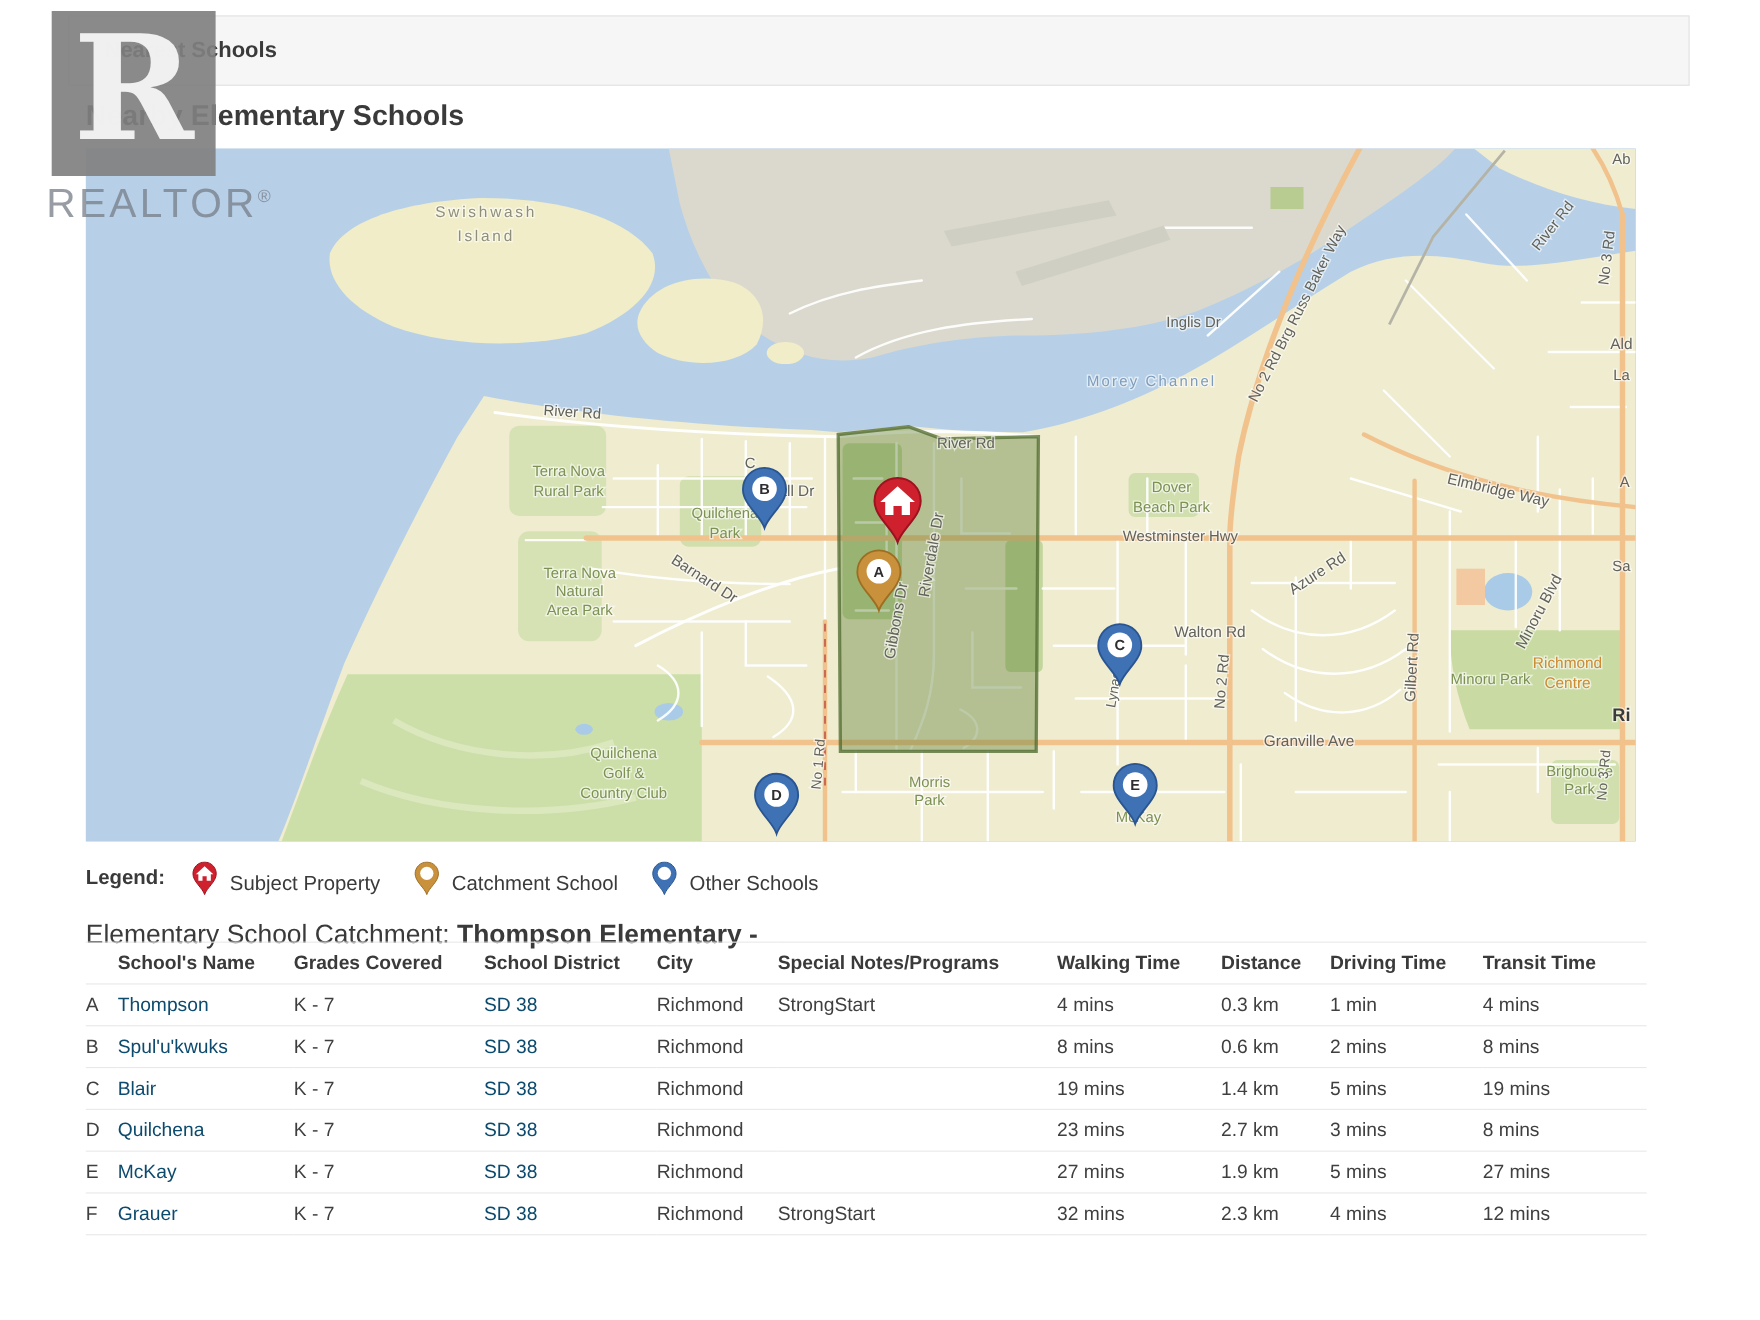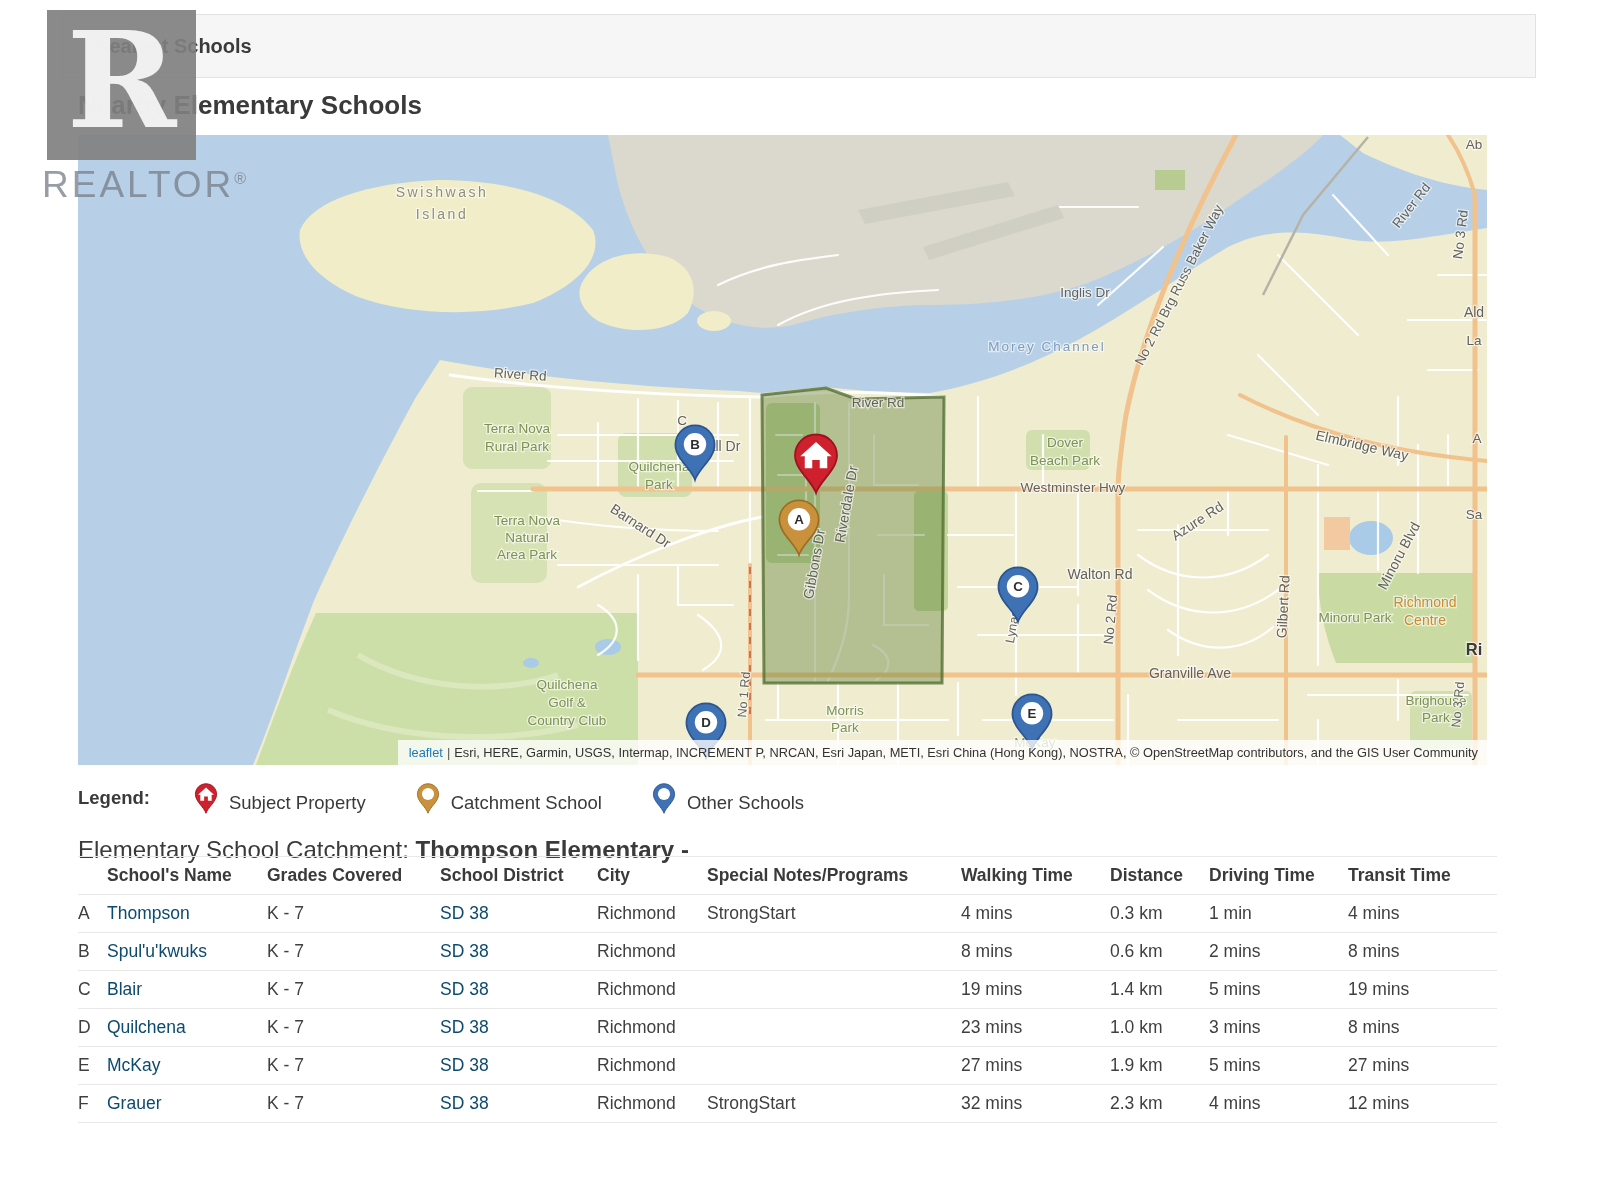--- a/index.html
+++ b/index.html
@@ -22,21 +22,21 @@
   .map-wrap svg{display:block;}
   .attribution{
     position:absolute;right:0;bottom:0;height:25px;line-height:25px;
     background:rgba(255,255,255,0.78);padding:0 9px 0 11px;
     font-size:12.8px;color:#333;white-space:nowrap;
   }
   .attribution a{color:#2079b6;text-decoration:none;}
   .attribution .sep{color:#555;padding:0 4px;}
   .legend-row{
     position:absolute;left:78px;top:780px;display:flex;align-items:center;
-    font-size:18.5px;color:#3a3a3a;height:36px;gap:20px;
+    font-size:18.5px;color:#3a3a3a;height:36px;
   }
   .legend-title{font-weight:700;margin-right:24px;}
   .legend-item{display:flex;align-items:flex-end;margin-right:30px;}
   .legend-item svg{margin-right:11px;}
   .legend-label{color:#3a3a3a;}
   .catchment-line{position:absolute;left:78px;top:836px;font-size:24px;color:#3a3a3a;}
   .catchment-line b{font-weight:700;}
   table.schools{
     position:absolute;left:78px;top:856px;width:1419px;border-collapse:collapse;
     table-layout:fixed;font-size:17.5px;color:#3f3f3f;
@@ -289,23 +289,20 @@
     <g transform="translate(721,420) scale(1.4)">
       <path class="pin-gold" d="M0,0 C-2.5,-8 -14,-15.5 -14,-25 C-14,-32.8 -7.8,-39 0,-39 C7.8,-39 14,-32.8 14,-25 C14,-15.5 2.5,-8 0,0 Z"></path>
       <circle class="pin-circle" cx="0" cy="-25.5" r="8"></circle>
       <text class="pin-letter" x="0" y="-22">A</text>
     </g>
     <g transform="translate(738,358) scale(1.5)">
       <path class="pin-red" d="M0,0 C-2.5,-8 -14,-15.5 -14,-25 C-14,-32.8 -7.8,-39 0,-39 C7.8,-39 14,-32.8 14,-25 C14,-15.5 2.5,-8 0,0 Z"></path>
       <path fill="#ffffff" d="M0,-34 L10.5,-24.5 L7.5,-24.5 L7.5,-16.5 L2.5,-16.5 L2.5,-22 L-2.5,-22 L-2.5,-16.5 L-7.5,-16.5 L-7.5,-24.5 L-10.5,-24.5 Z"></path>
     </g>
   </svg>
-  <div class="attribution">
-    <a href="#">leaflet</a><span class="sep">|</span><span>Esri, HERE, Garmin, USGS, Intermap, INCREMENT P, NRCAN, Esri Japan, METI, Esri China (Hong Kong), NOSTRA, © OpenStreetMap contributors, and the GIS User Community</span>
-  </div>
 </div>
 
 <div class="legend-row">
   <span class="legend-title">Legend:</span>
   <span class="legend-item">
     <svg width="24" height="31" viewBox="-15.5 -40 31 41">
       <path class="pin-red" d="M0,0 C-2.5,-8 -14,-15.5 -14,-25 C-14,-32.8 -7.8,-39 0,-39 C7.8,-39 14,-32.8 14,-25 C14,-15.5 2.5,-8 0,0 Z"></path>
       <path fill="#ffffff" d="M0,-34 L10.5,-24.5 L7.5,-24.5 L7.5,-16.5 L2.5,-16.5 L2.5,-22 L-2.5,-22 L-2.5,-16.5 L-7.5,-16.5 L-7.5,-24.5 L-10.5,-24.5 Z"></path>
     </svg>
     <span class="legend-label">Subject Property</span>
@@ -395,21 +392,21 @@
       <td>19 mins</td>
     </tr>
     <tr>
       <td>D</td>
       <td><a href="#" class="tbl-link">Quilchena</a></td>
       <td>K - 7</td>
       <td><a href="#" class="tbl-link">SD 38</a></td>
       <td>Richmond</td>
       <td></td>
       <td>23 mins</td>
-      <td>1.0 km</td>
+      <td>2.7 km</td>
       <td>3 mins</td>
       <td>8 mins</td>
     </tr>
     <tr>
       <td>E</td>
       <td><a href="#" class="tbl-link">McKay</a></td>
       <td>K - 7</td>
       <td><a href="#" class="tbl-link">SD 38</a></td>
       <td>Richmond</td>
       <td></td>

